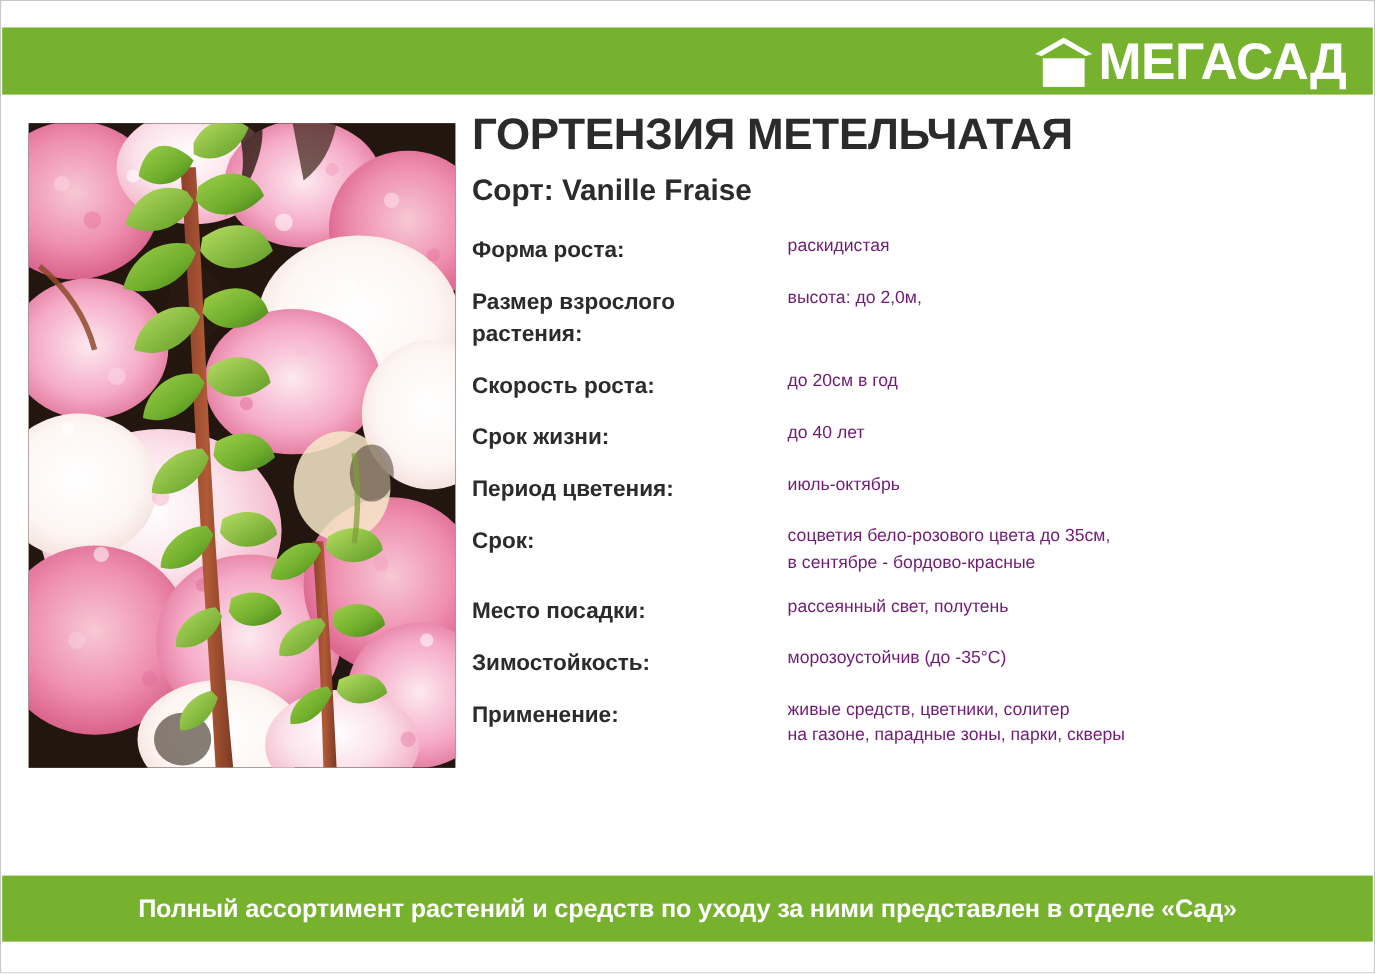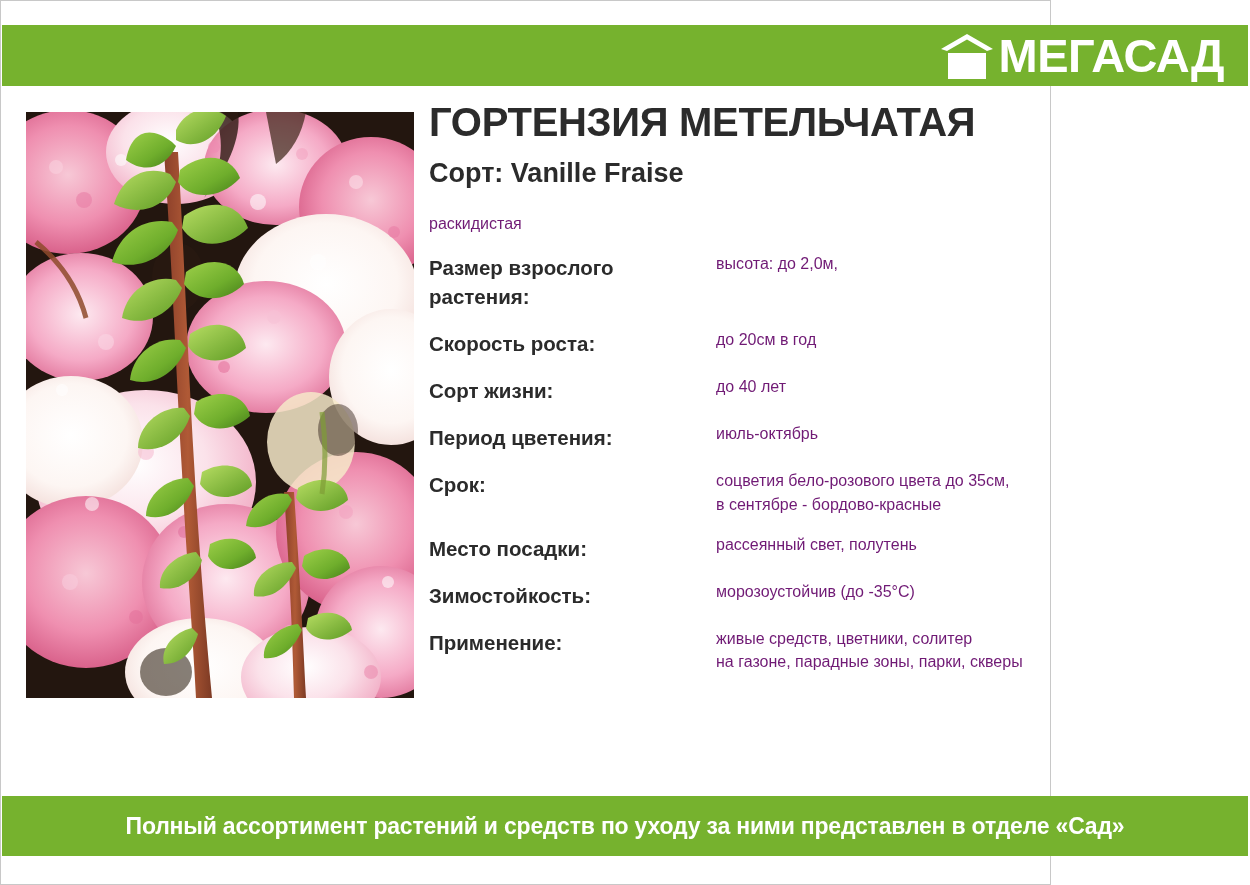--- a/index.html
+++ b/index.html
@@ -9,21 +9,21 @@
   }
   body {
     width: 1250px;
     height: 885px;
     font-family: "Liberation Sans", sans-serif;
     overflow: hidden;
   }
 
   .card {
     position: relative;
-    width: 1051px;
+    width: 1250px;
     height: 885px;
     background: #ffffff;
     box-sizing: border-box;
     border: 1px solid #c8c8c8;
   }
 
   
   .header-bar {
     position: absolute;
     left: 1px;
@@ -300,41 +300,42 @@
     </svg>
   </div>
 
   <div class="content">
     <h1 class="title">ГОРТЕНЗИЯ МЕТЕЛЬЧАТАЯ</h1>
     <div class="subtitle">Сорт: Vanille Fraise</div>
 
     <div class="specs">
 
       <div class="spec-row">
+        <div class="spec-label">Форма роста:</div>
         <div class="spec-value">
           <span class="line">раскидистая</span>
         </div>
       </div>
 
       <div class="spec-row">
         <div class="spec-label">Размер взрослого растения:</div>
         <div class="spec-value">
           <span class="line">высота: до 2,0м,</span>
         </div>
       </div>
 
       <div class="spec-row">
         <div class="spec-label">Скорость роста:</div>
         <div class="spec-value">
           <span class="line">до 20см в год</span>
         </div>
       </div>
 
       <div class="spec-row">
-        <div class="spec-label">Сорт жизни:</div>
+        <div class="spec-label">Срок жизни:</div>
         <div class="spec-value">
           <span class="line">до 40 лет</span>
         </div>
       </div>
 
       <div class="spec-row">
         <div class="spec-label">Период цветения:</div>
         <div class="spec-value">
           <span class="line">июль-октябрь</span>
         </div>

